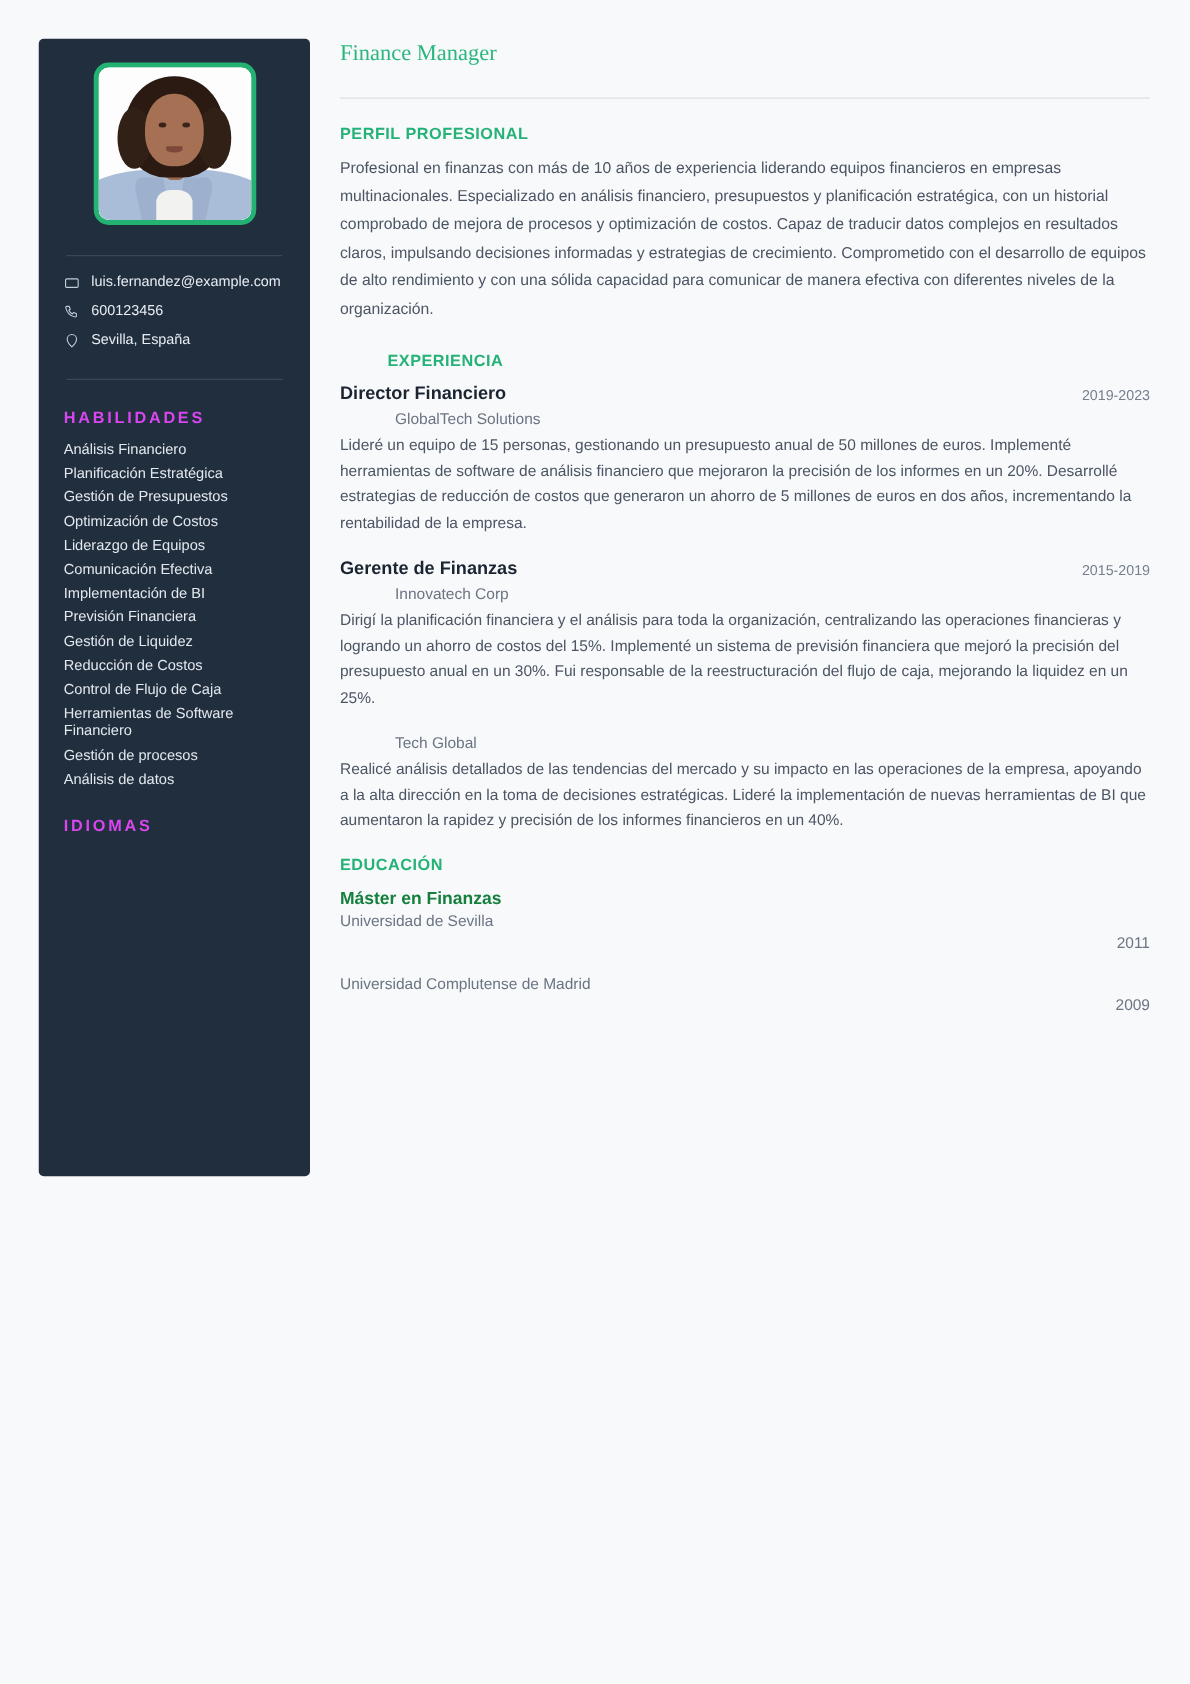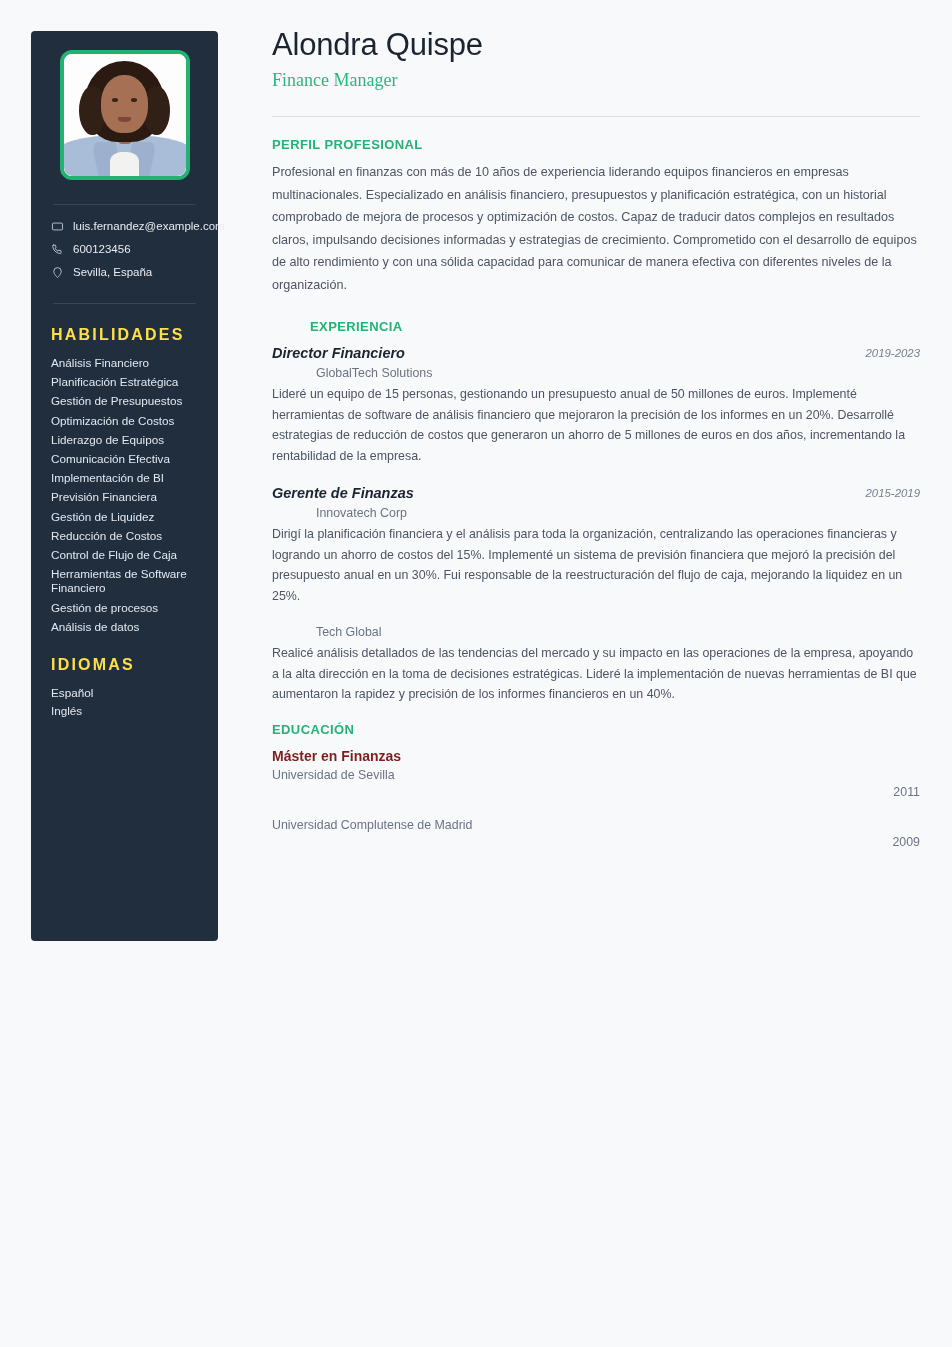--- a/index.html
+++ b/index.html
@@ -14,21 +14,21 @@
     font-family: "Liberation Sans", sans-serif;
     position: relative;
     overflow: hidden;
   }
 
   
   .sidebar {
     position: absolute;
     left: 31px;
     top: 31px;
-    width: 187px;
+    width: 217px;
     height: 910px;
     background: #212e3e;
     border-radius: 4px;
     padding: 0 18px;
   }
 
   .photo-frame {
     width: 130px;
     height: 130px;
     margin: 19px auto 0;
@@ -112,22 +112,22 @@
   }
   .contact-row .ico {
     width: 13px; height: 13px;
     flex: 0 0 13px;
     color: #c3ccd9;
     display: flex; align-items: center; justify-content: center;
   }
   .contact-row .ico svg { width: 13px; height: 13px; display: block; }
 
   .sb-heading {
-    color: #fde047;
-    font-size: 16px;
+    color: #d946ef;
+    font-size: 13px;
     font-weight: bold;
     letter-spacing: 2.2px;
     margin: 22px 2px 12px;
   }
 
   .sb-list { padding: 0 2px; }
   .sb-list-item {
     color: #e3e8ef;
     font-size: 11.7px;
     line-height: 14.2px;
@@ -182,23 +182,22 @@
     color: #4c5563;
     font-size: 12.6px;
     line-height: 22.5px;
     margin: 0;
     text-align: left;
   }
 
   .exp-item { margin-bottom: 17px; }
   .exp-head {
     display: flex;
-    align-items: center;
+    align-items: flex-end;
     justify-content: space-between;
-    font-style: italic;
   }
   .exp-title {
     font-size: 14.5px;
     font-weight: bold;
     color: #1b2431;
     line-height: 20px;
   }
   .exp-dates {
     font-size: 11.4px;
     color: #76808e;
@@ -217,21 +216,21 @@
     font-size: 12.4px;
     color: #4c5563;
     line-height: 20.5px;
     margin-top: 1px;
   }
 
   .edu-item { margin-bottom: 15px; }
   .edu-degree {
     font-size: 14px;
     font-weight: bold;
-    color: #7f1d1d;
+    color: #15803d;
     line-height: 20px;
   }
   .edu-school {
     font-size: 12.4px;
     color: #6b7482;
     line-height: 18px;
   }
   .edu-year {
     font-size: 12.4px;
     color: #6b7482;
@@ -309,30 +308,25 @@
       <div class="sb-list-item">Previsión Financiera</div>
       <div class="sb-list-item">Gestión de Liquidez</div>
       <div class="sb-list-item">Reducción de Costos</div>
       <div class="sb-list-item">Control de Flujo de Caja</div>
       <div class="sb-list-item">Herramientas de Software Financiero</div>
       <div class="sb-list-item">Gestión de procesos</div>
       <div class="sb-list-item">Análisis de datos</div>
     </div>
 
   <div class="sb-heading">IDIOMAS</div>
-  <div class="sb-list" id="languages-list">
-      <div class="lang-item">Español</div>
-      <div class="lang-item">Inglés</div>
-    </div>
 
 </aside>
 
 <main class="main">
 
-  <h1 class="name">Alondra Quispe</h1>
   <h2 class="role">Finance Manager</h2>
 
   <div class="hr"></div>
 
   <div class="section-title">PERFIL PROFESIONAL</div>
   <p class="profile-text">Profesional en finanzas con más de 10 años de experiencia liderando equipos financieros en empresas multinacionales. Especializado en análisis financiero, presupuestos y planificación estratégica, con un historial comprobado de mejora de procesos y optimización de costos. Capaz de traducir datos complejos en resultados claros, impulsando decisiones informadas y estrategias de crecimiento. Comprometido con el desarrollo de equipos de alto rendimiento y con una sólida capacidad para comunicar de manera efectiva con diferentes niveles de la organización.</p>
 
   <div class="section-title sp">EXPERIENCIA</div>
   <div id="experience-list">
       <div class="exp-item">

